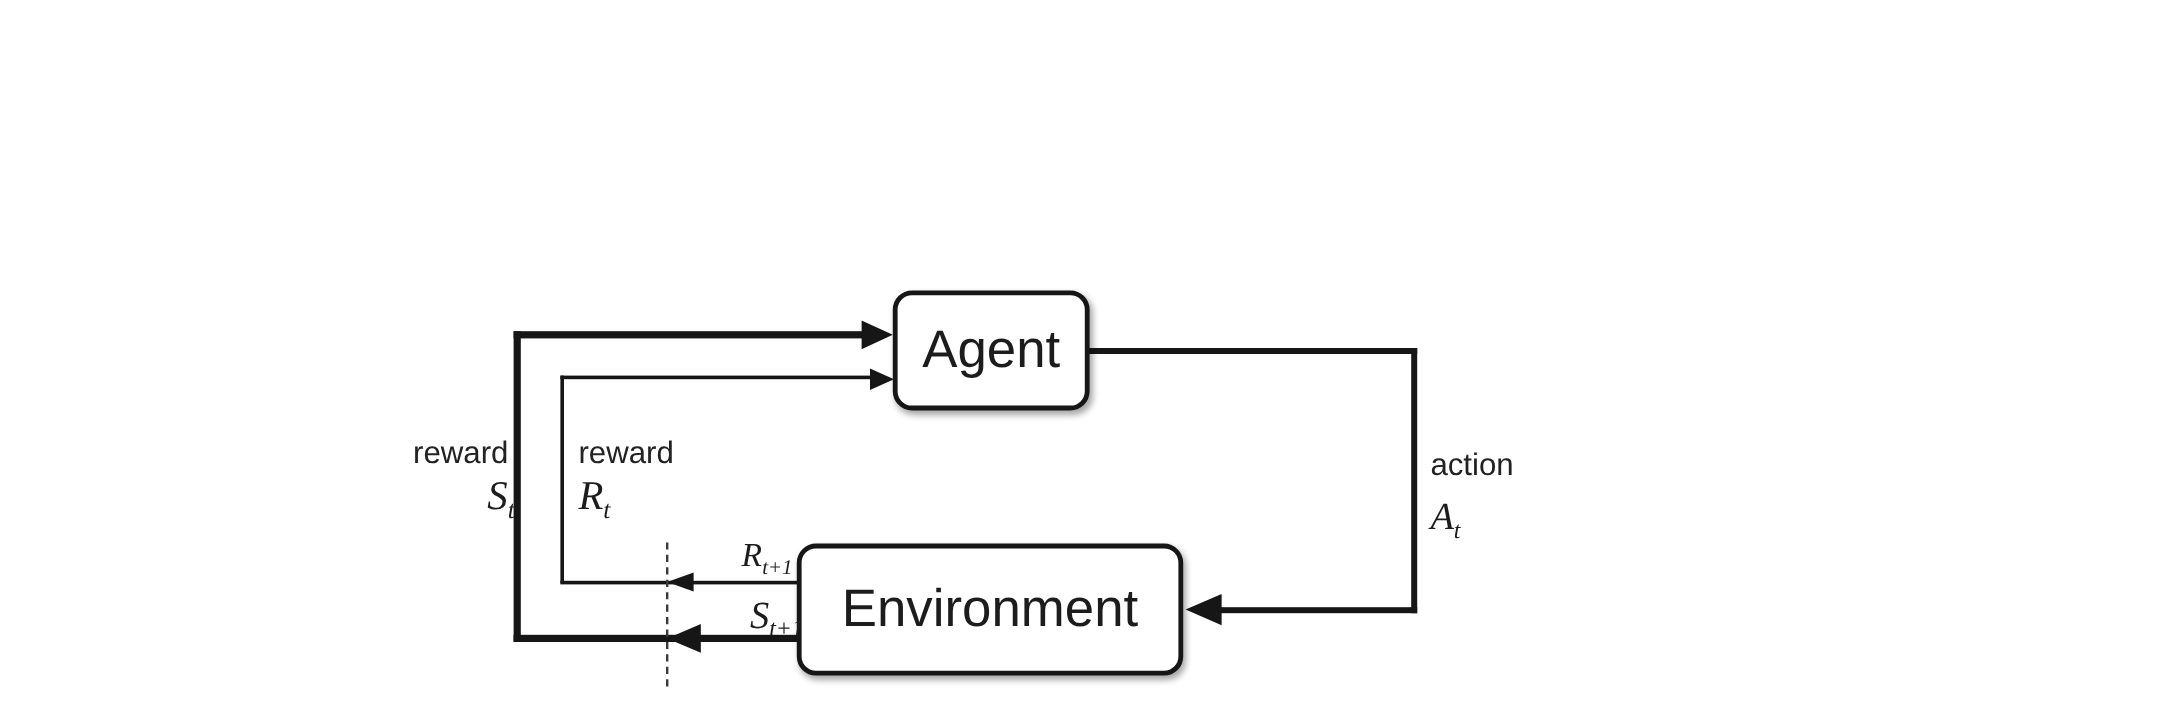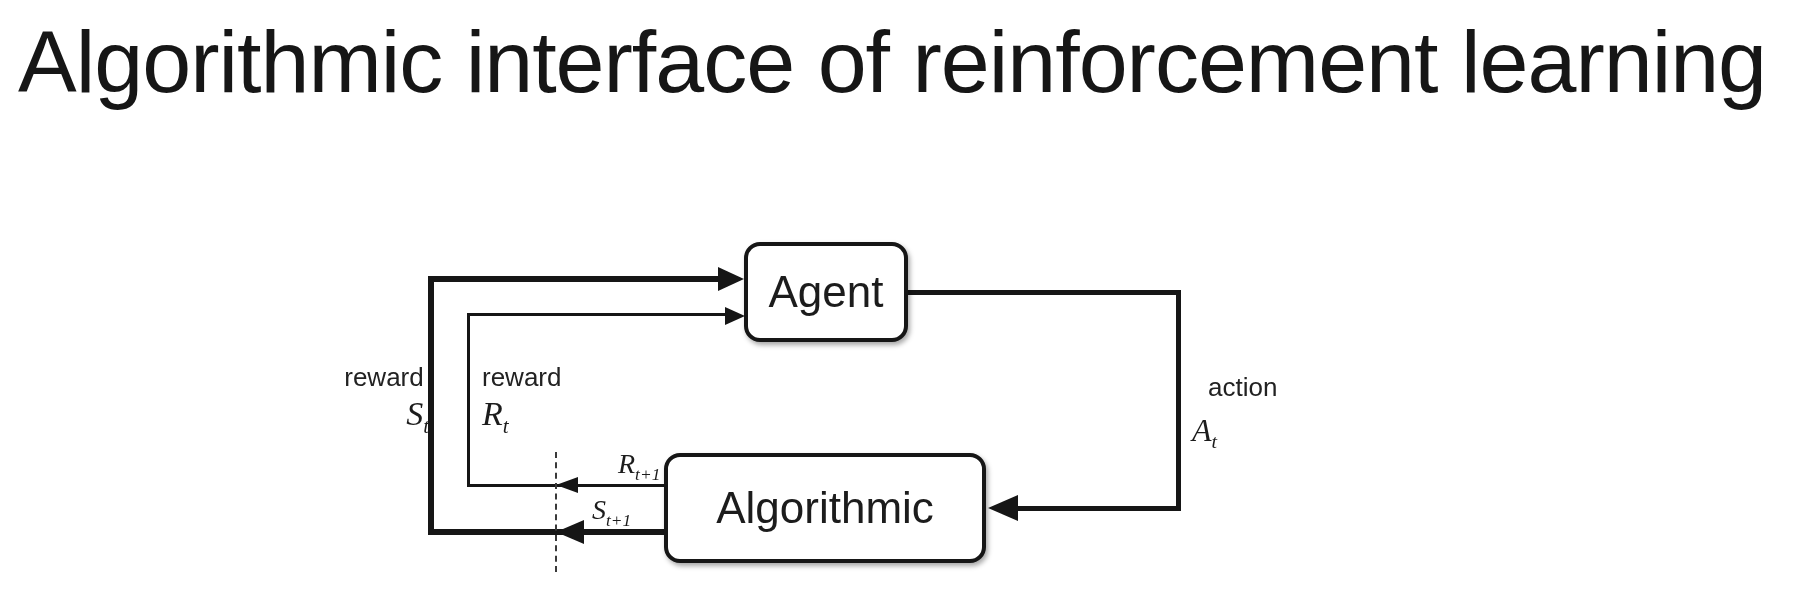--- a/index.html
+++ b/index.html
@@ -97,30 +97,29 @@
     font-size: 0.62em;
     font-style: italic;
     line-height: 0;
   }
 
   .lbl-state   { left: 339px; top: 362px; width: 90px; text-align: center; }
   .sym-state   { left: 339px; top: 395px; width: 90px; text-align: right; font-size: 34px; }
   .lbl-reward  { left: 482px; top: 362px; }
   .sym-reward  { left: 482px; top: 395px; font-size: 34px; }
   .sym-rnext   { left: 597px; top: 448px; font-size: 28px; margin-left: 21px; }
-  .sym-snext   { left: 592px; top: 494px; font-size: 28px; }
-  .lbl-action  { left: 1192px; top: 372px; margin-left: 16px; }
+  .sym-snext   { left: 625px; top: 494px; font-size: 32px; }
+  .lbl-action  { left: 1192px; top: 372px; }
   .sym-action  { left: 1192px; top: 412px; font-size: 32px; }
 </style>
 </head>
 <body>
 
 <div class="canvas">
 
-  <div class="slide-title">Algorithmic interface of reinforcement learning</div>
 
   <div class="line state-v"></div>
   <div class="line state-h-top"></div>
   <div class="line snext-h"></div>
   <div class="arrow arrow-right arr-state-agent"></div>
   <div class="arrow arrow-left arr-snext"></div>
 
   <div class="line reward-v"></div>
   <div class="line reward-h-top"></div>
   <div class="line rnext-h"></div>
@@ -131,21 +130,21 @@
   <div class="line action-v"></div>
   <div class="line action-h-bottom"></div>
   <div class="arrow arrow-left arr-action-env"></div>
 
   <div class="boundary-dashed"></div>
 
   <div class="node node-agent">
     <span>Agent</span>
   </div>
   <div class="node node-environment">
-    <span>Algorithmic</span>
+    <span>Environment</span>
   </div>
 
   <div class="lbl lbl-state">reward</div>
   <div class="lbl sym-state math"><span>S</span><sub>t</sub></div>
 
   <div class="lbl lbl-reward">reward</div>
   <div class="lbl sym-reward math"><span>R</span><sub>t</sub></div>
 
   <div class="lbl sym-rnext math"><span>R</span><sub>t+1</sub></div>
   <div class="lbl sym-snext math"><span>S</span><sub>t+1</sub></div>

